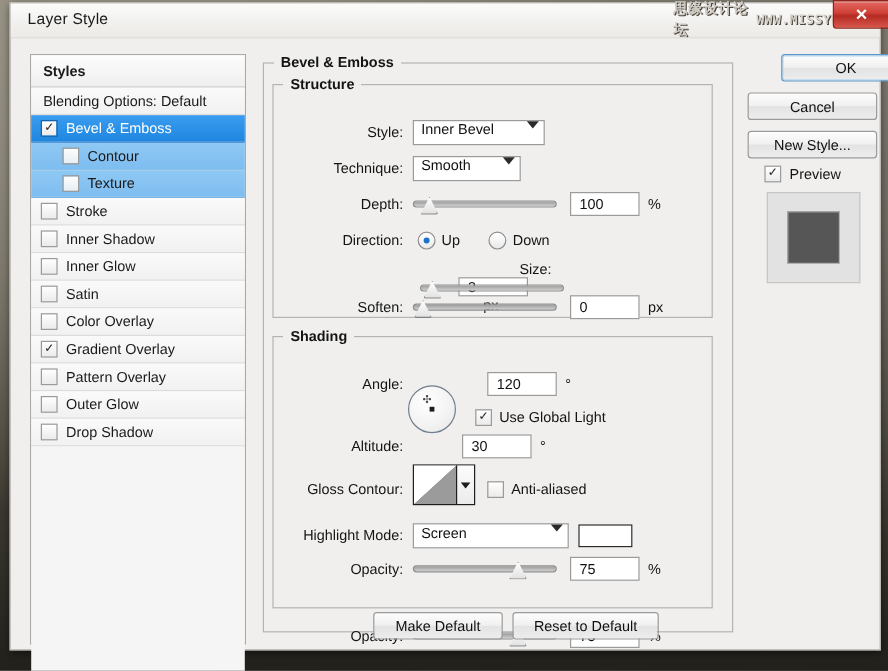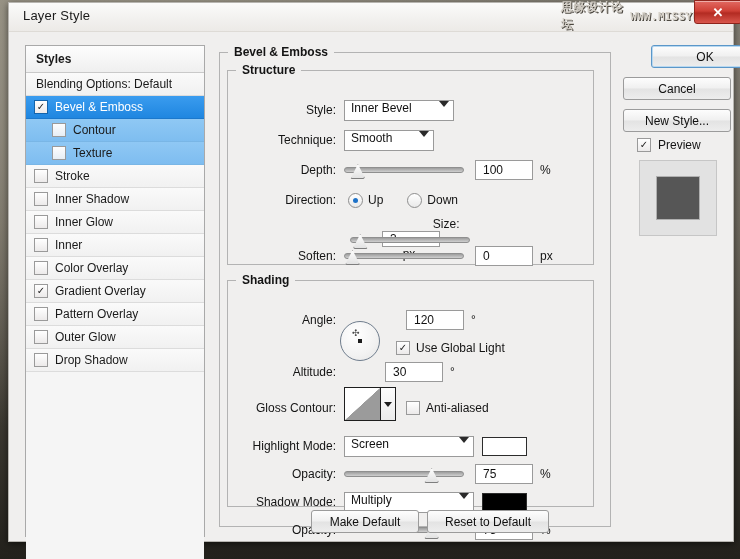--- a/index.html
+++ b/index.html
@@ -284,21 +284,21 @@
           <div class="style-item">
             <span class="cb"></span>
             <span>Inner Shadow</span>
           </div>
           <div class="style-item">
             <span class="cb"></span>
             <span>Inner Glow</span>
           </div>
           <div class="style-item">
             <span class="cb"></span>
-            <span>Inner</span>
+            <span>Satin</span>
           </div>
           <div class="style-item">
             <span class="cb"></span>
             <span>Color Overlay</span>
           </div>
           <div class="style-item">
             <span class="cb on"></span>
             <span>Gradient Overlay</span>
           </div>
           <div class="style-item">
@@ -440,28 +440,20 @@
         <div class="row" style="left:0;top:176px;width:355px;">
           <div class="lbl" style="width:108px;">Opacity:</div>
           <div class="slider" style="width:120px;margin-left:8px;">
             <div class="track"></div>
             <div class="thumb" id="thumb-hi" style="left: 80.25px;"></div>
           </div>
           <div class="num" style="width:58px;margin-left:11px;">75</div>
           <span class="unit">%</span>
         </div>
 
-        <div class="row" style="left:0;top:204px;width:355px;">
-          <div class="lbl" style="width:108px;">Shadow Mode:</div>
-          <div class="combo" style="width:130px;margin-left:8px;">
-            <span>Multiply</span>
-            <span class="caret"></span>
-          </div>
-          <div class="swatch" id="sw-sh" style="width: 45px; margin-left: 8px; background: rgb(0, 0, 0);"></div>
-        </div>
 
         <div class="row" style="left:0;top:232px;width:355px;">
           <div class="lbl" style="width:108px;">Opacity:</div>
           <div class="slider" style="width:120px;margin-left:8px;">
             <div class="track"></div>
             <div class="thumb" id="thumb-sh" style="left: 80.25px;"></div>
           </div>
           <div class="num" style="width:58px;margin-left:11px;">75</div>
           <span class="unit">%</span>
         </div>

